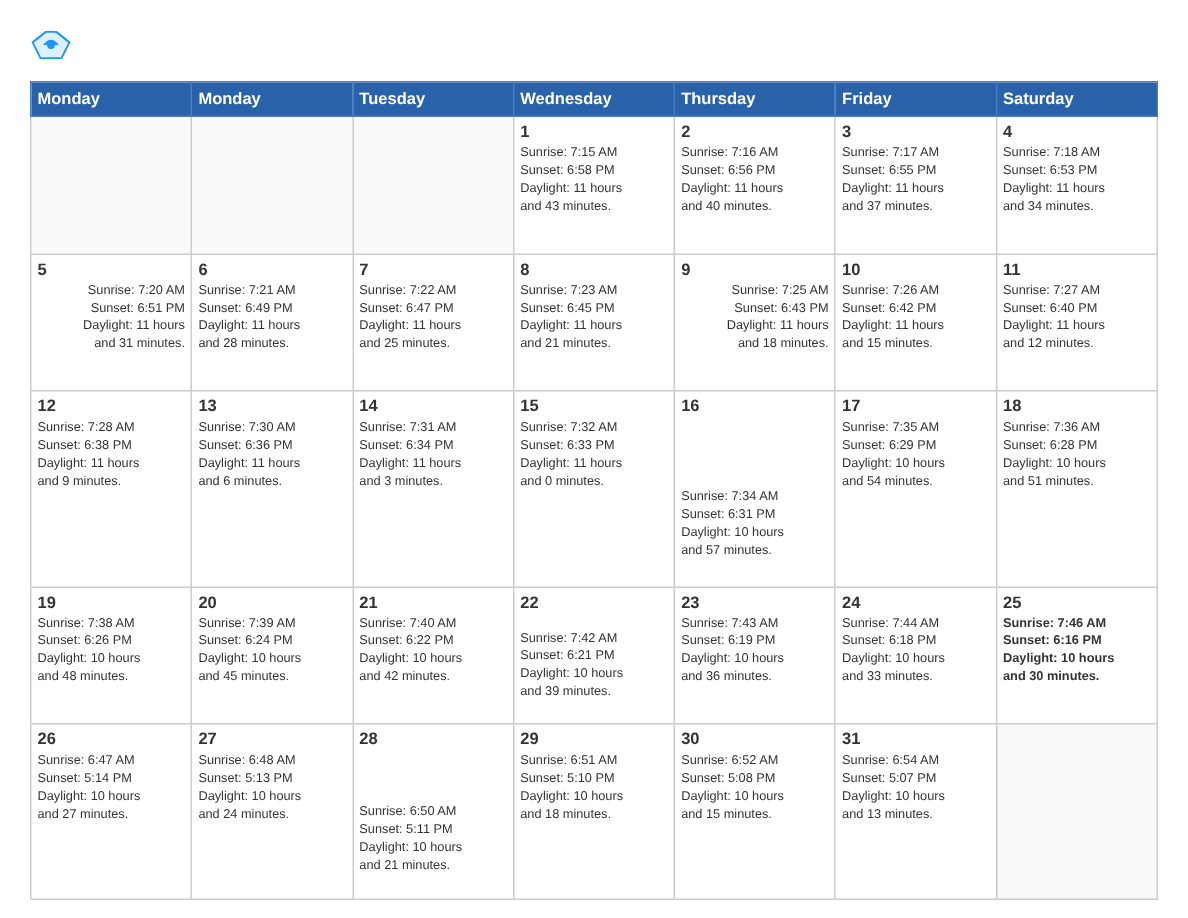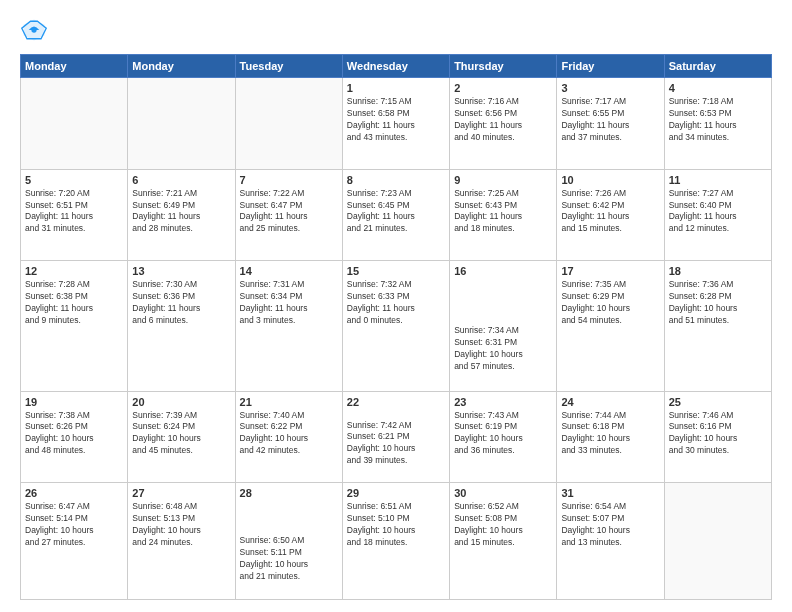--- a/index.html
+++ b/index.html
@@ -158,21 +158,21 @@
             <span class="day-num">4</span>
             <div class="day-info" style="white-space: pre-line;">Sunrise: 7:18 AM
 Sunset: 6:53 PM
 Daylight: 11 hours
 and 34 minutes.</div>
           </td>
         </tr>
         <tr class="week-row">
           <td>
             <span class="day-num">5</span>
-            <div class="day-info" style="white-space: pre-line;">Sunrise: 7:20 AM
+            <div class="day-info" style="white-space: pre-line; text-align: right;">Sunrise: 7:20 AM
 Sunset: 6:51 PM
 Daylight: 11 hours
 and 31 minutes.</div>
           </td>
           <td>
             <span class="day-num">6</span>
             <div class="day-info" style="white-space: pre-line;">Sunrise: 7:21 AM
 Sunset: 6:49 PM
 Daylight: 11 hours
 and 28 minutes.</div>
@@ -186,21 +186,21 @@
           </td>
           <td>
             <span class="day-num">8</span>
             <div class="day-info" style="white-space: pre-line;">Sunrise: 7:23 AM
 Sunset: 6:45 PM
 Daylight: 11 hours
 and 21 minutes.</div>
           </td>
           <td>
             <span class="day-num">9</span>
-            <div class="day-info" style="white-space: pre-line;">Sunrise: 7:25 AM
+            <div class="day-info" style="white-space: pre-line; text-align: right;">Sunrise: 7:25 AM
 Sunset: 6:43 PM
 Daylight: 11 hours
 and 18 minutes.</div>
           </td>
           <td>
             <span class="day-num">10</span>
             <div class="day-info" style="white-space: pre-line;">Sunrise: 7:26 AM
 Sunset: 6:42 PM
 Daylight: 11 hours
 and 15 minutes.</div>
@@ -302,21 +302,21 @@
           </td>
           <td>
             <span class="day-num">24</span>
             <div class="day-info" style="white-space: pre-line;">Sunrise: 7:44 AM
 Sunset: 6:18 PM
 Daylight: 10 hours
 and 33 minutes.</div>
           </td>
           <td>
             <span class="day-num">25</span>
-            <div class="day-info" style="white-space: pre-line;">Sunrise: 7:46 AM
+            <div class="day-info" style="white-space: pre-line; font-weight: bold;">Sunrise: 7:46 AM
 Sunset: 6:16 PM
 Daylight: 10 hours
 and 30 minutes.</div>
           </td>
         </tr>
         <tr class="week-row">
           <td>
             <span class="day-num">26</span>
             <div class="day-info" style="white-space: pre-line;">Sunrise: 6:47 AM
 Sunset: 5:14 PM

